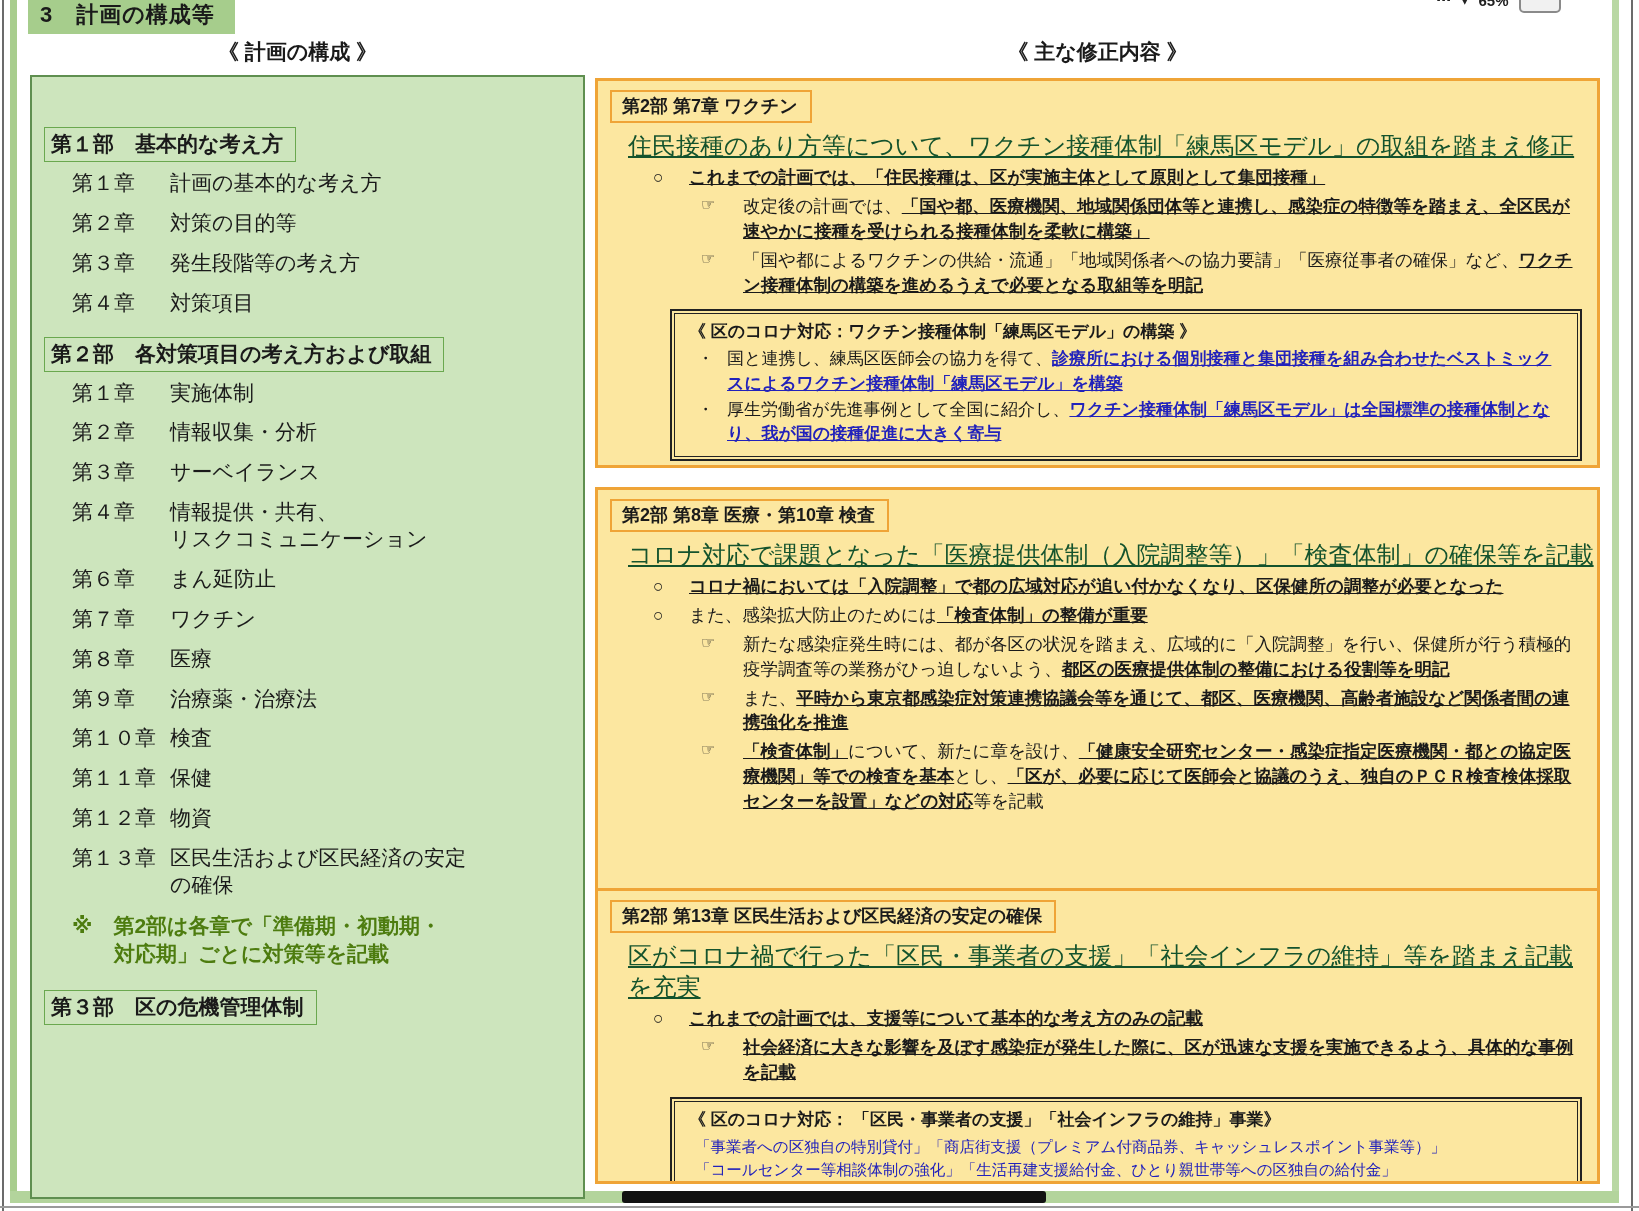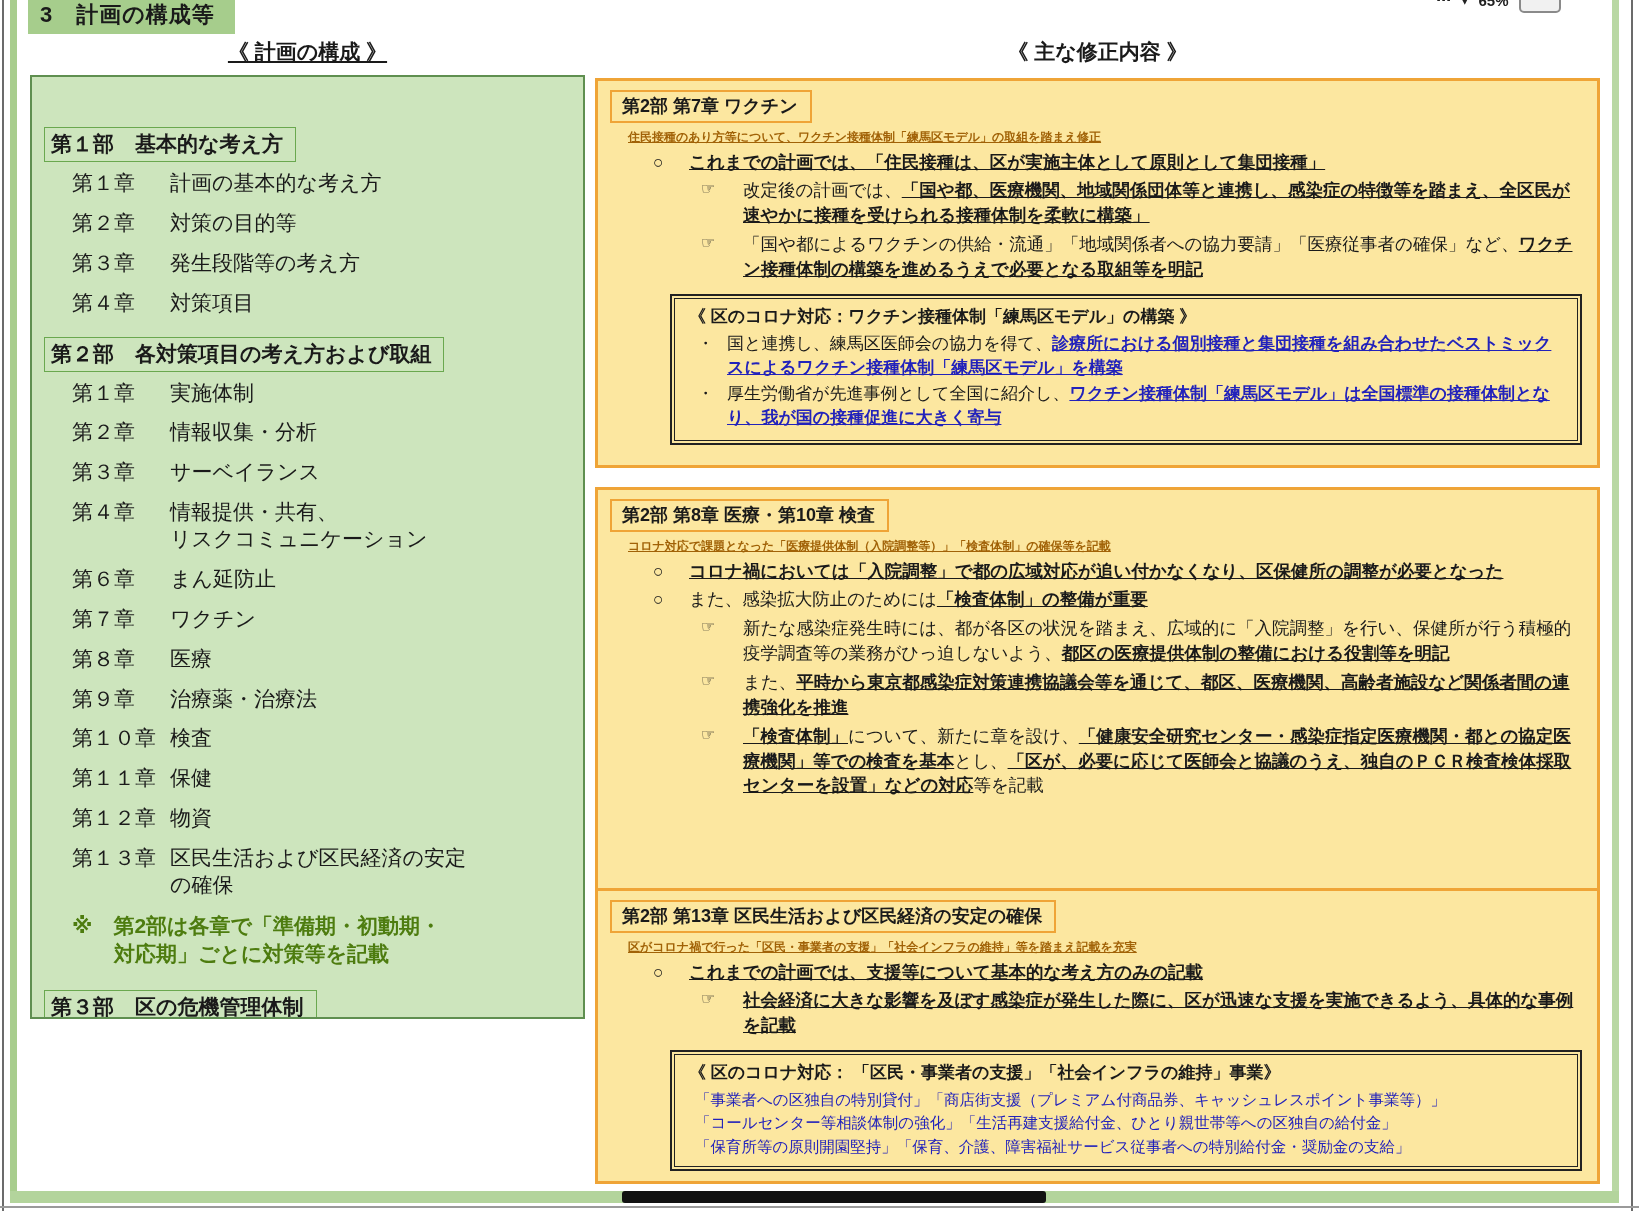--- a/index.html
+++ b/index.html
@@ -15,43 +15,43 @@
   .frame-bottom{position:absolute;left:10px;top:1191px;width:1609px;height:12px;background:#b3d49c;}
   
   .toolbar-frag{position:absolute;left:1436px;top:-12px;height:24px;display:flex;align-items:center;gap:10px;
                 font-size:15px;font-weight:bold;color:#222;}
   .toolbar-frag .btn{width:38px;height:22px;border:2px solid #8a8a8a;border-radius:5px;background:#f1f1f1;}
   
   .slide-title{position:absolute;left:28px;top:-8px;width:207px;height:42px;background:#a6cd8c;
                display:flex;align-items:flex-end;padding:0 0 4px 12px;box-sizing:border-box;
                font-size:22px;font-weight:bold;letter-spacing:1px;}
   .col-heading{position:absolute;top:38px;font-size:21px;font-weight:bold;text-align:center;}
-  .col-heading.left{left:30px;width:555px;text-decoration:underline;}
+  .col-heading.left{left:20px;width:555px;}
   .col-heading.right{left:595px;width:1005px;}
   
-  .panel{position:absolute;left:30px;top:75px;width:555px;height:944px;box-sizing:border-box;
+  .panel{position:absolute;left:30px;top:75px;width:555px;height:1124px;box-sizing:border-box;
          background:#cde5bd;border:2px solid #5f8f50;padding:50px 12px 10px 12px;overflow:hidden;}
   .part-header{display:inline-block;border:1px solid #6aa84f;padding:2px 12px 3px 6px;
                font-size:21px;font-weight:bold;margin:0 0 8px 0;background:#cde5bd;}
   .part-block{margin-bottom:20px;}
   .chapter-row{display:flex;font-size:21px;line-height:1.28;margin:0 0 13px 0;}
   .chapter-no{flex:0 0 126px;padding-left:28px;box-sizing:border-box;}
   .chapter-title{flex:1;}
   .note{color:#4d7c0f;font-weight:bold;font-size:21px;line-height:1.35;margin:4px 0 22px 0;}
   .note .nl1{padding-left:28px;}
   .note .nl2{padding-left:70px;}
   
   .rbox{position:absolute;left:595px;width:1005px;box-sizing:border-box;background:#fce7a0;
         border:3px solid #efa437;overflow:hidden;}
   .rbox1{top:78px;height:390px;}
   .rbox2{top:487px;height:440px;}
   .rbox3{top:888px;height:296px;}
   .chip{display:inline-block;margin:9px 0 0 12px;border:2px solid #efa437;background:#fce7a0;
         padding:2px 12px 3px 10px;font-size:18px;font-weight:bold;}
-  .rheading{margin:7px 0 4px 30px;font-size:12px;font-weight:bold;color:#a16207;text-decoration:underline;
+  .rheading{margin:7px 0 4px 30px;font-size:24px;font-weight:normal;color:#14532d;text-decoration:underline;
             line-height:1.3;}
   .item{display:flex;font-size:17.5px;line-height:1.42;margin:4px 14px 4px 0;}
   .item .marker{flex:none;}
   .item.o{padding-left:55px;}  .item.o .marker{width:36px;}
   .item.f{padding-left:103px;} .item.f .marker{width:42px;font-size:16px;}
   .item .text{flex:1;}
   .b{font-weight:bold;}
   .u{text-decoration:underline;}
   .blue{color:#2222bb;}
   

